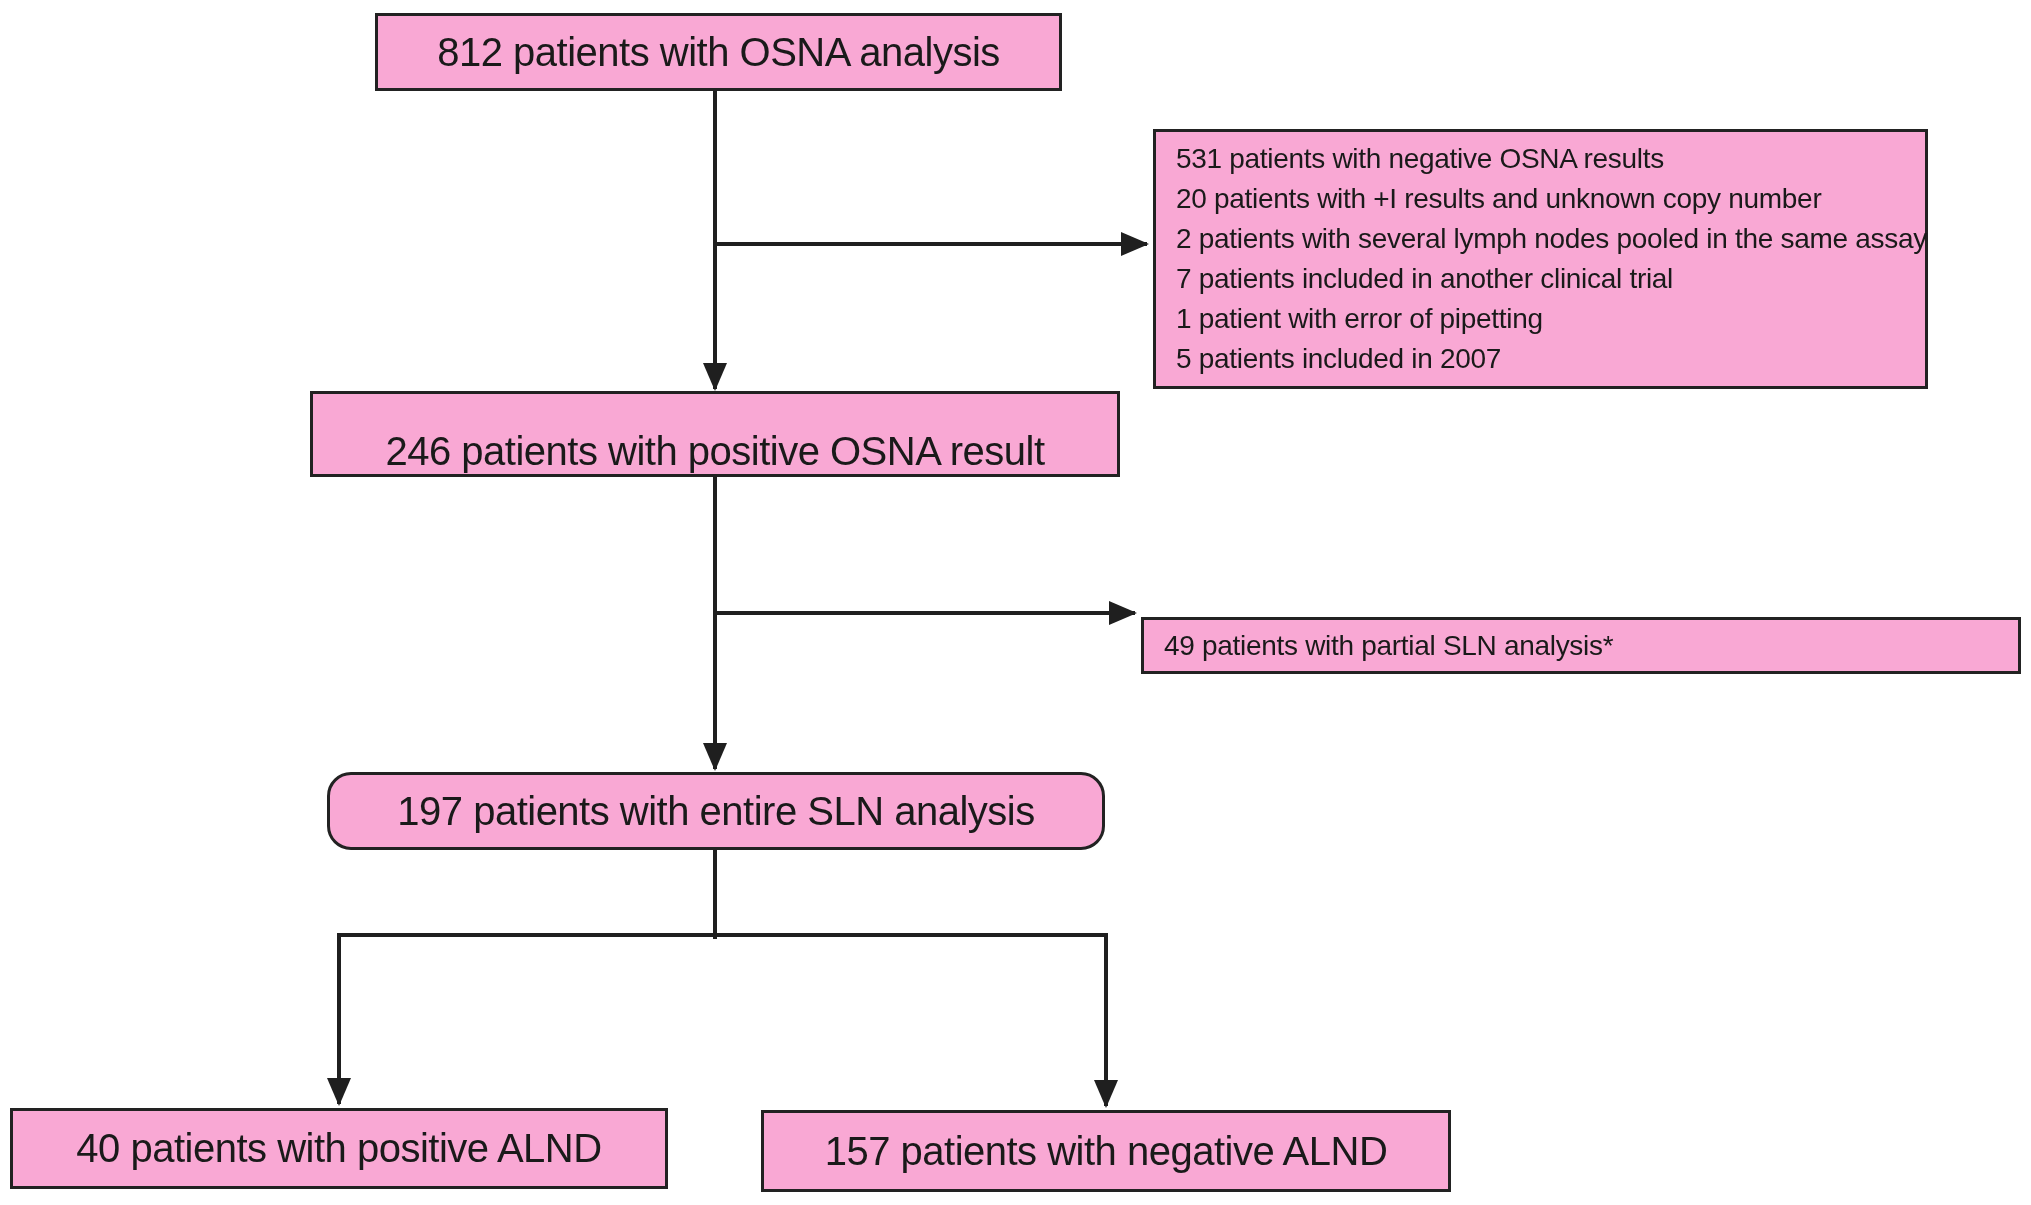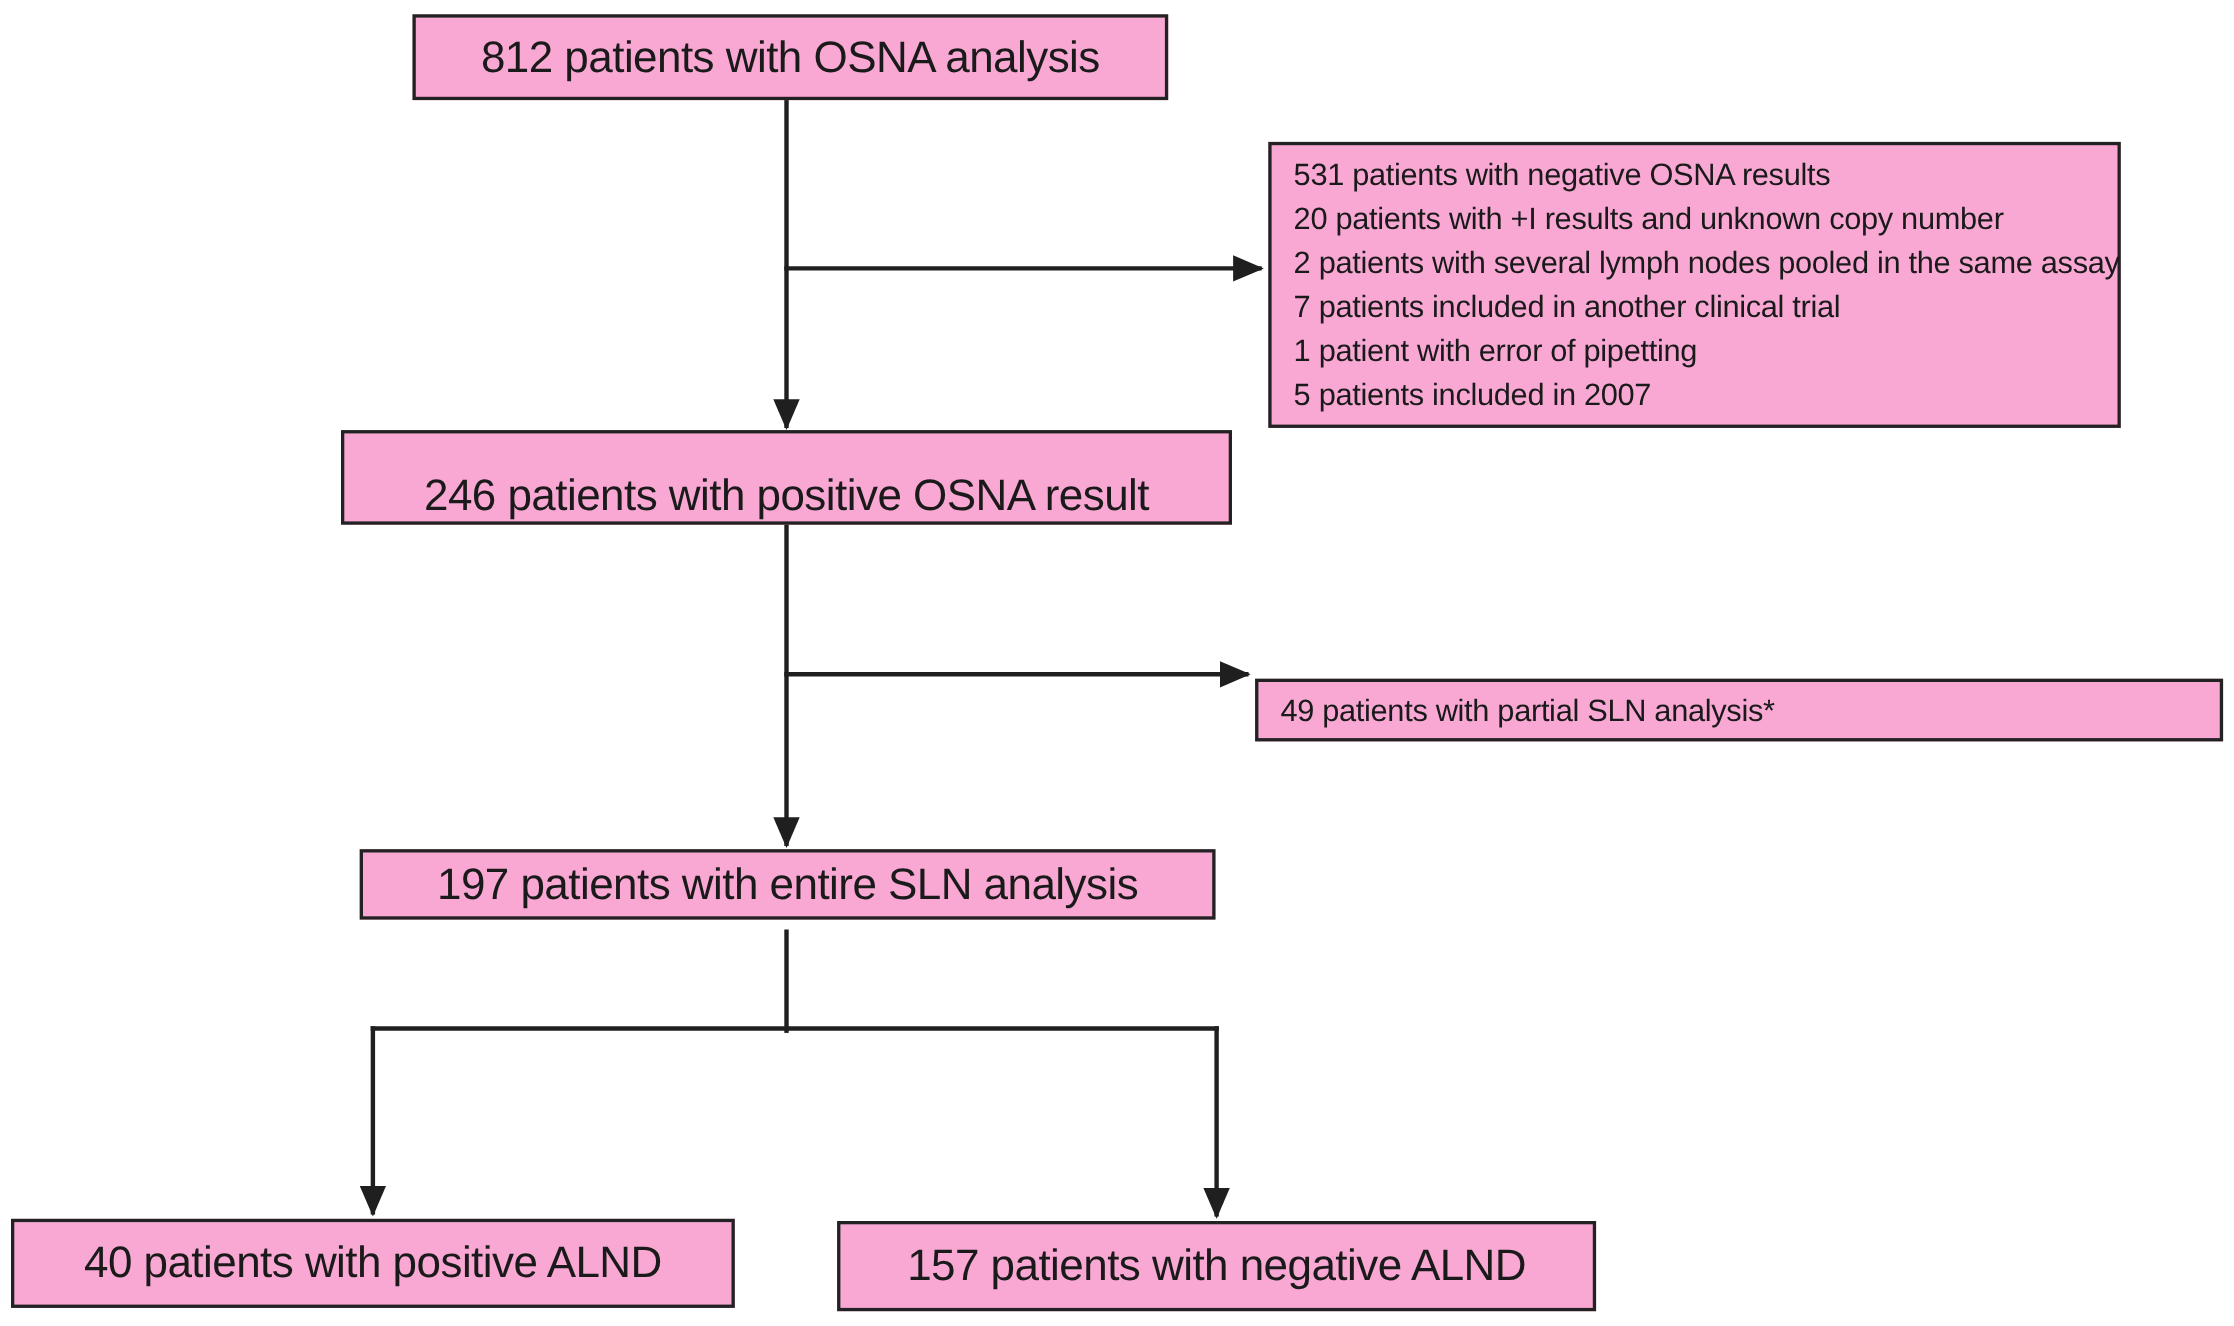--- a/index.html
+++ b/index.html
@@ -98,21 +98,21 @@
   </div>
 
   <div class="node center big" style="left:310px; top:391px; width:810px; height:86px;align-items:flex-end;">
     <span>246 patients with positive OSNA result</span>
   </div>
 
   <div class="node small partial" style="left:1141px; top:585px; width:880px; height:57px;margin-top:32px;">
     <span>49 patients with partial SLN analysis*</span>
   </div>
 
-  <div class="node center big" style="left:327px; top:772px; width:778px; height:64px;">
+  <div class="node center big" style="left:327px; top:772px; width:778px; height:78px;border-radius:24px;">
     <span>197 patients with entire SLN analysis</span>
   </div>
 
   <div class="node center big" style="left:10px; top:1108px; width:658px; height:81px;">
     <span>40 patients with positive ALND</span>
   </div>
 
   <div class="node center big" style="left:761px; top:1110px; width:690px; height:82px;">
     <span>157 patients with negative ALND</span>
   </div>

